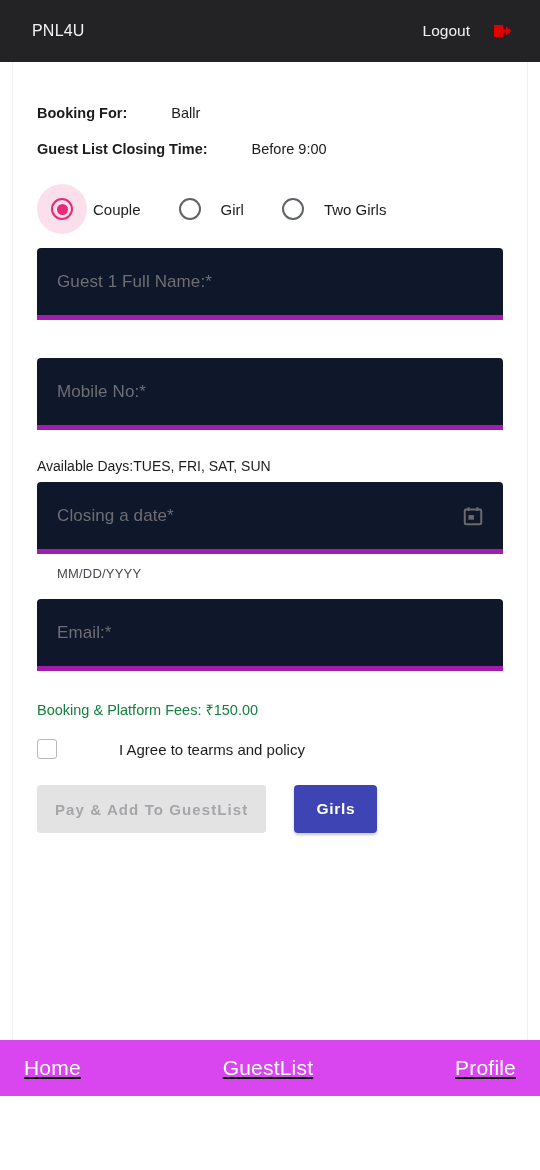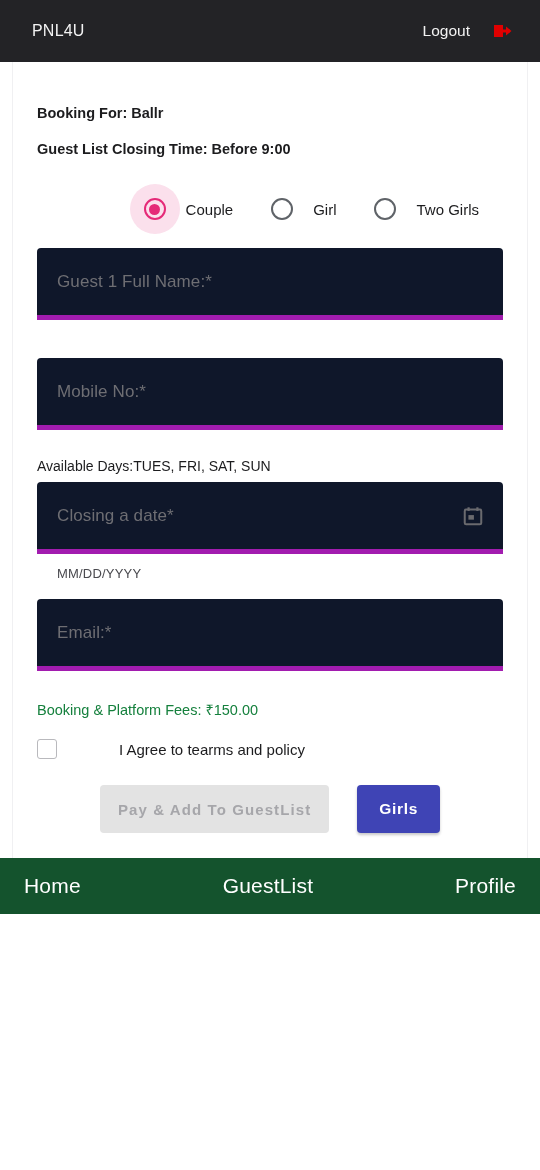--- a/index.html
+++ b/index.html
@@ -6,21 +6,21 @@
   * { box-sizing: border-box; margin: 0; padding: 0; }
   html, body {
     width: 540px; height: 1170px;
     background: #ffffff;
     font-family: "Liberation Sans", sans-serif;
     -webkit-font-smoothing: antialiased;
     overflow: hidden;
   }
   .screen {
     position: relative;
-    width: 540px; height: 914px;
+    width: 540px; height: 1096px;
     background: #ffffff;
     display: flex;
     flex-direction: column;
   }
 
   
   .topbar {
     flex: 0 0 62px;
     background: #232326;
     display: flex;
@@ -70,30 +70,29 @@
   }
 
   .meta { padding-top: 42px; }
   .meta-line {
     font-size: 14.5px;
     color: #1c1c1e;
     line-height: 1.25;
     margin-bottom: 18px;
   }
   .meta-line b { font-weight: 700; }
-  .meta-line span.val { font-weight: 700; }
+  .meta-line span.val { font-weight: 400; margin-left: 40px; }
 
   
   .radio-group {
     display: flex;
     align-items: center;
     margin-top: 26px;
     margin-bottom: 14px;
     height: 50px;
-    justify-content: flex-end;
   }
   .radio-item {
     display: flex;
     align-items: center;
     cursor: pointer;
   }
   .radio-hit {
     position: relative;
     width: 50px; height: 50px;
     display: flex; align-items: center; justify-content: center;
@@ -206,21 +205,20 @@
     font-size: 15px;
     color: #1c1c1e;
     margin-left: 16px;
   }
 
   
   .btn-row {
     display: flex;
     align-items: center;
     gap: 28px;
-    justify-content: center;
   }
   .btn {
     font-family: "Liberation Sans", sans-serif;
     border: none;
     border-radius: 4px;
     cursor: pointer;
   }
   .btn-pay {
     background: #e3e3e3;
     color: #a6a6aa;
@@ -238,25 +236,26 @@
     font-weight: 700;
     letter-spacing: .7px;
     height: 48px;
     padding: 0 22px;
     box-shadow: 0 2px 3px rgba(0,0,0,.22);
   }
 
   
   .bottomnav {
     flex: 0 0 56px;
-    background: #14532d;
+    background: #d946ef;
     display: flex;
     align-items: center;
     justify-content: space-between;
     padding: 0 16px;
+    text-decoration: underline;
   }
   .navitem {
     color: #ffffff;
     font-size: 21px;
     letter-spacing: .2px;
     cursor: pointer;
     padding: 0 8px;
   }
 </style>
 </head>

